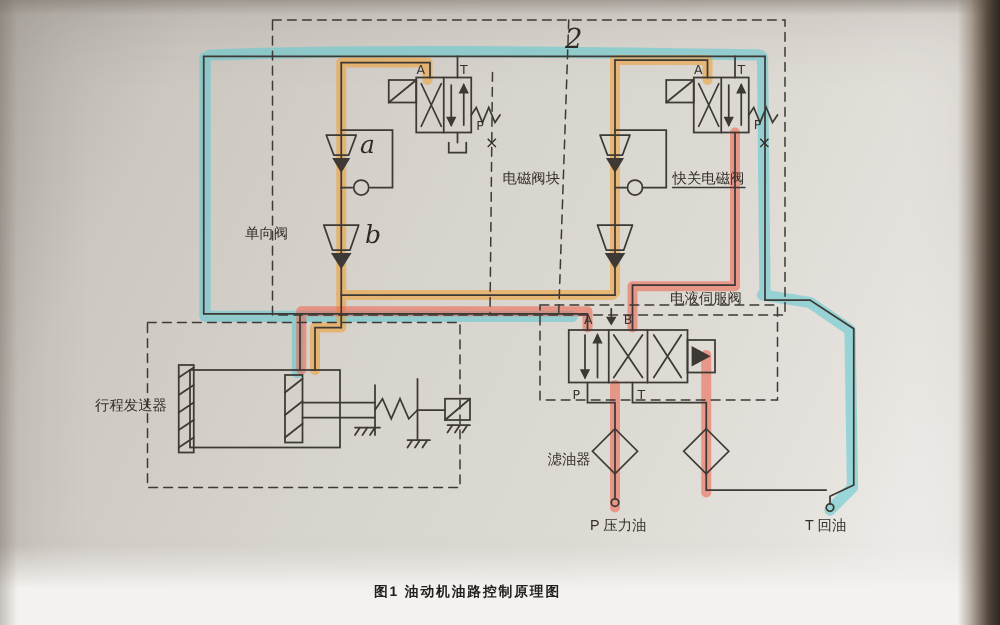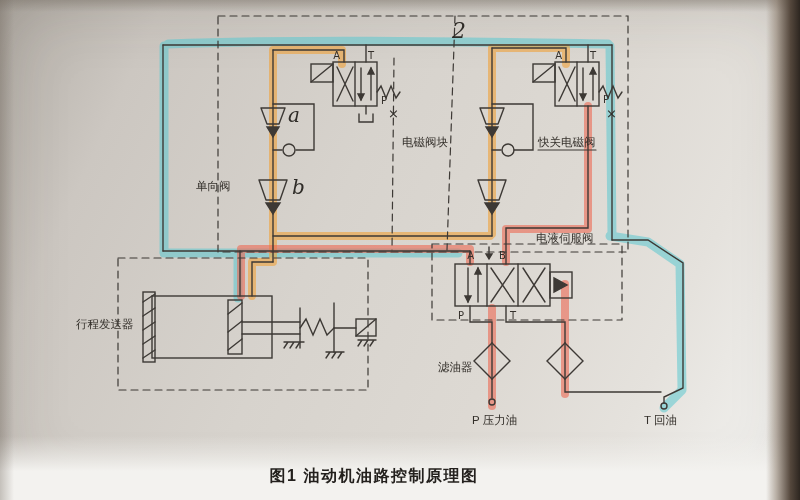--- a/index.html
+++ b/index.html
@@ -11,21 +11,21 @@
   }
   .edge-right{position:absolute;top:0;right:0;width:34px;height:500px;
     background:linear-gradient(90deg,rgba(110,96,82,0) 0%,rgba(138,122,106,.55) 30%,#54473c 72%,#2d2620 100%);}
   .edge-top{position:absolute;top:0;left:0;width:800px;height:12px;
     background:linear-gradient(180deg,rgba(120,112,102,.45),rgba(120,112,102,0));}
   .edge-left{position:absolute;top:0;left:0;width:14px;height:500px;
     background:linear-gradient(90deg,rgba(110,100,90,.35),rgba(110,100,90,0));}
   .bottom-white{position:absolute;bottom:0;left:0;width:800px;height:64px;
     background:linear-gradient(180deg,rgba(244,243,240,0),#f3f2ef 55%);}
   .caption{position:absolute;left:0;right:52px;top:466px;text-align:center;
-    font-size:16px;font-weight:bold;color:#23201d;letter-spacing:1.5px;}
+    font-size:11px;font-weight:bold;color:#23201d;letter-spacing:1.5px;}
   svg{position:absolute;left:0;top:0;}
   .cjk{font-family:"Liberation Sans",sans-serif;fill:#34302b;}
   .hand{font-family:"DejaVu Serif",serif;font-style:italic;fill:#2e2b27;}
 </style>
 </head>
 <body>
 
 <div class="photo">
 
   <svg width="800" height="500" viewBox="0 0 800 500">

